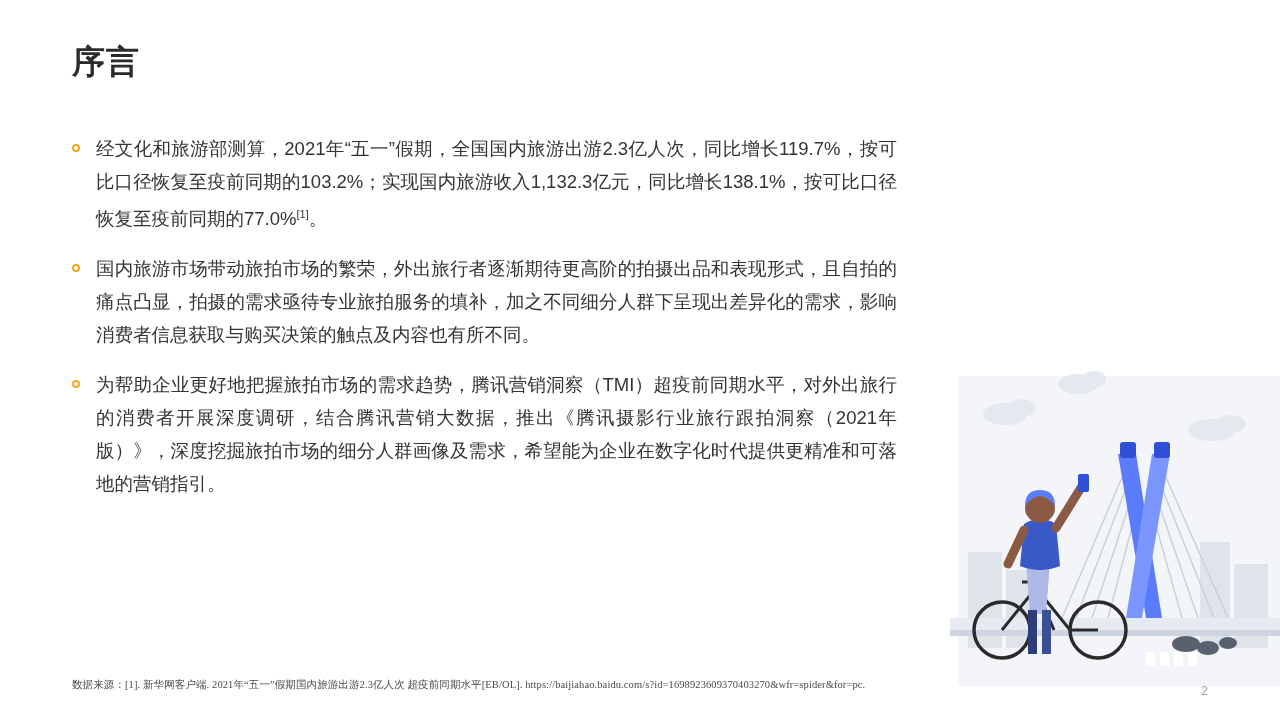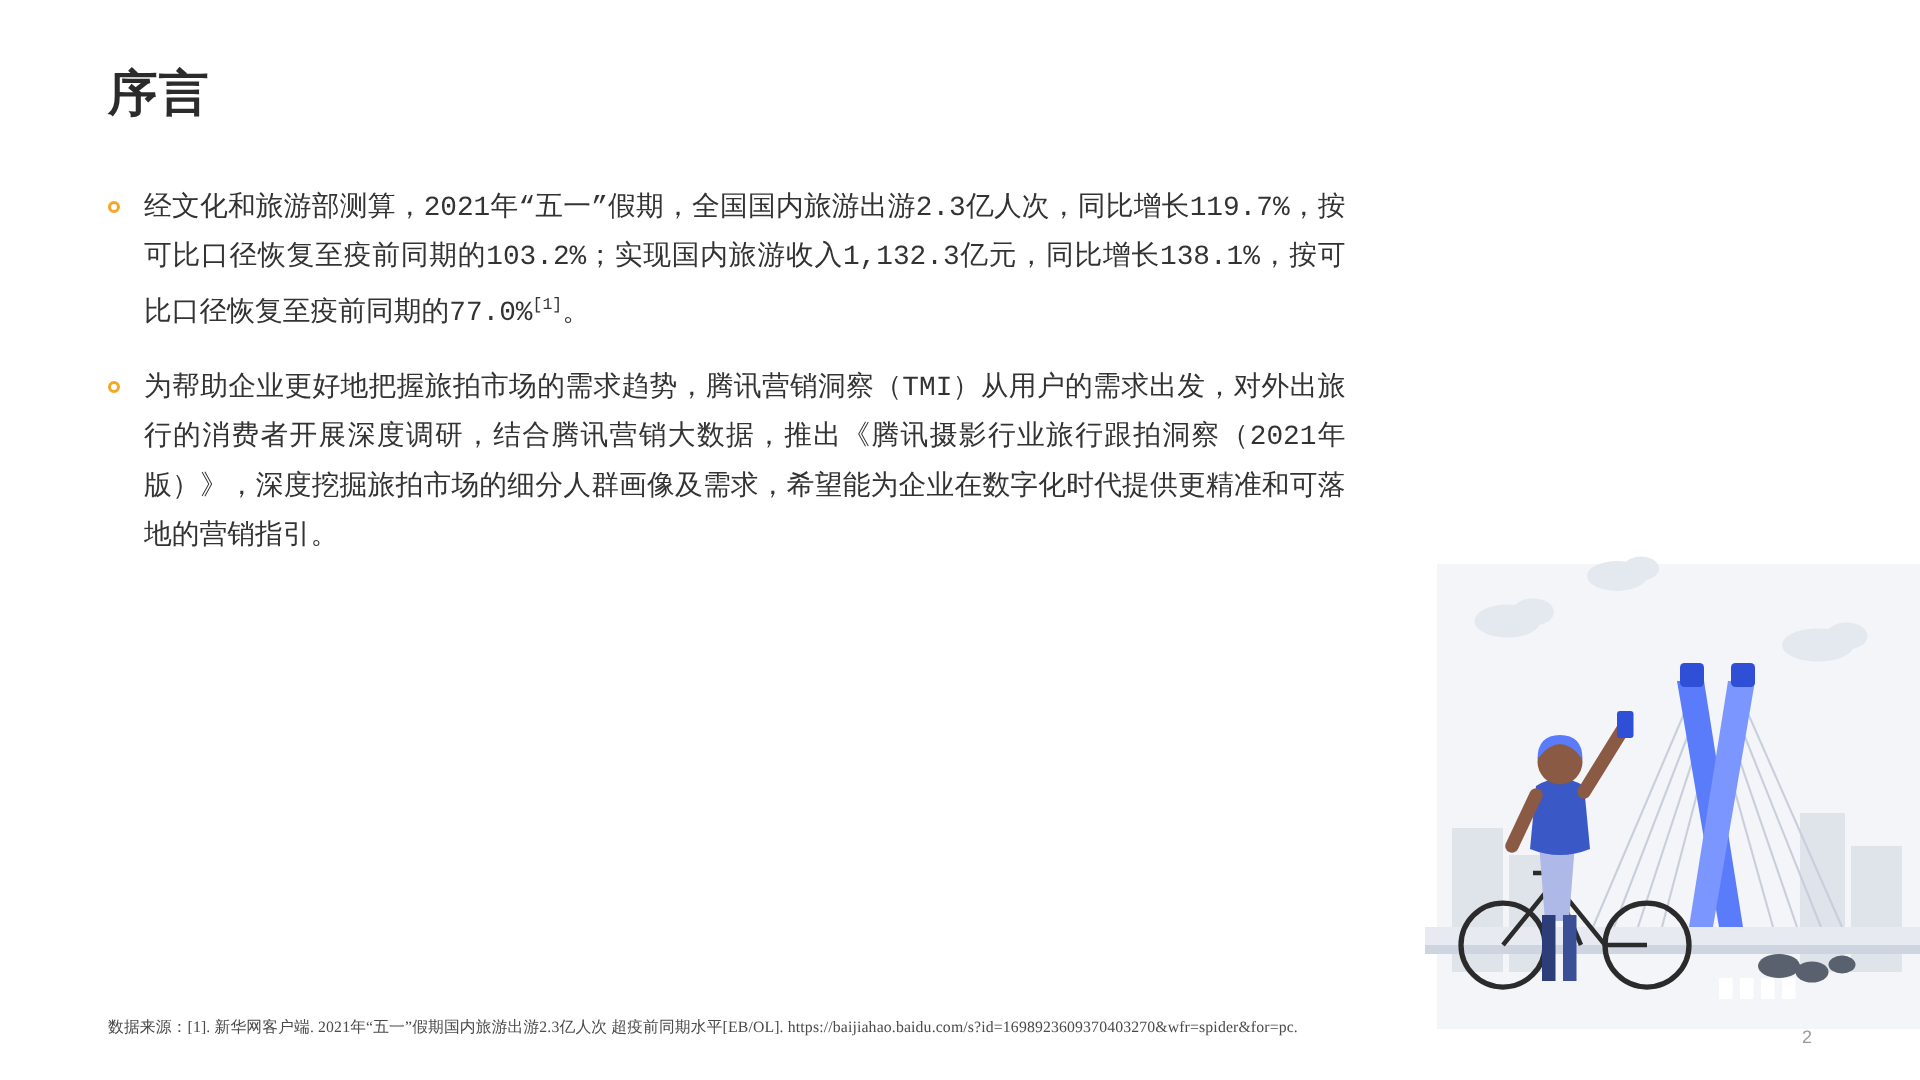--- a/index.html
+++ b/index.html
@@ -26,23 +26,22 @@
     left: 72px;
     top: 40px;
     font-size: 33px;
     font-weight: bold;
     color: #2b2b2b;
     letter-spacing: 1px;
   }
   .body-block {
     position: absolute;
     left: 72px;
-    top: 122px;
+    top: 132px;
     width: 825px;
-    font-family: Liberation Mono, monospace;
   }
   .para {
     position: relative;
     padding-left: 24px;
     margin-bottom: 17px;
     font-size: 18.5px;
     line-height: 33px;
     color: #333333;
     text-align: justify;
     text-justify: inter-ideograph;
@@ -103,24 +102,28 @@
 
   <div class="title">序言</div>
 
   <div class="body-block">
 
     <div class="para">
       <span class="bullet"></span>
       <span>经文化和旅游部测算，2021年“五一”假期，全国国内旅游出游2.3亿人次，同比增长119.7%，按可比口径恢复至疫前同期的103.2%；实现国内旅游收入1,132.3亿元，同比增长138.1%，按可比口径恢复至疫前同期的77.0%</span><sup>[1]</sup><span>。</span>
     </div>
 
-
     <div class="para">
       <span class="bullet"></span>
-      <span>为帮助企业更好地把握旅拍市场的需求趋势，腾讯营销洞察（TMI）从用户的需求出发，对外出旅行的消费者开展深度调研，结合腾讯营销大数据，推出《腾讯摄影行业旅行跟拍洞察（2021年版）》，深度挖掘旅拍市场的细分人群画像及需求，希望能为企业在数字化时代提供更精准和可落地的营销指引。</span>
+      <span>国内旅游市场带动旅拍市场的繁荣，外出旅行者逐渐期待更高阶的拍摄出品和表现形式，且自拍的痛点凸显，拍摄的需求亟待专业旅拍服务的填补，加之不同细分人群下呈现出差异化的需求，影响消费者信息获取与购买决策的触点及内容也有所不同。</span>
+    </div>
+
+    <div class="para">
+      <span class="bullet"></span>
+      <span>为帮助企业更好地把握旅拍市场的需求趋势，腾讯营销洞察（TMI）超疫前同期水平，对外出旅行的消费者开展深度调研，结合腾讯营销大数据，推出《腾讯摄影行业旅行跟拍洞察（2021年版）》，深度挖掘旅拍市场的细分人群画像及需求，希望能为企业在数字化时代提供更精准和可落地的营销指引。</span>
     </div>
 
   </div>
 
   <div class="illus">
     <div class="illus-bg"></div>
     <svg width="330" height="330" viewBox="0 0 330 330" style="position:absolute;right:0;bottom:0;">
 
       <g fill="#e4e8ef">
         <ellipse cx="55" cy="58" rx="22" ry="11"></ellipse>

